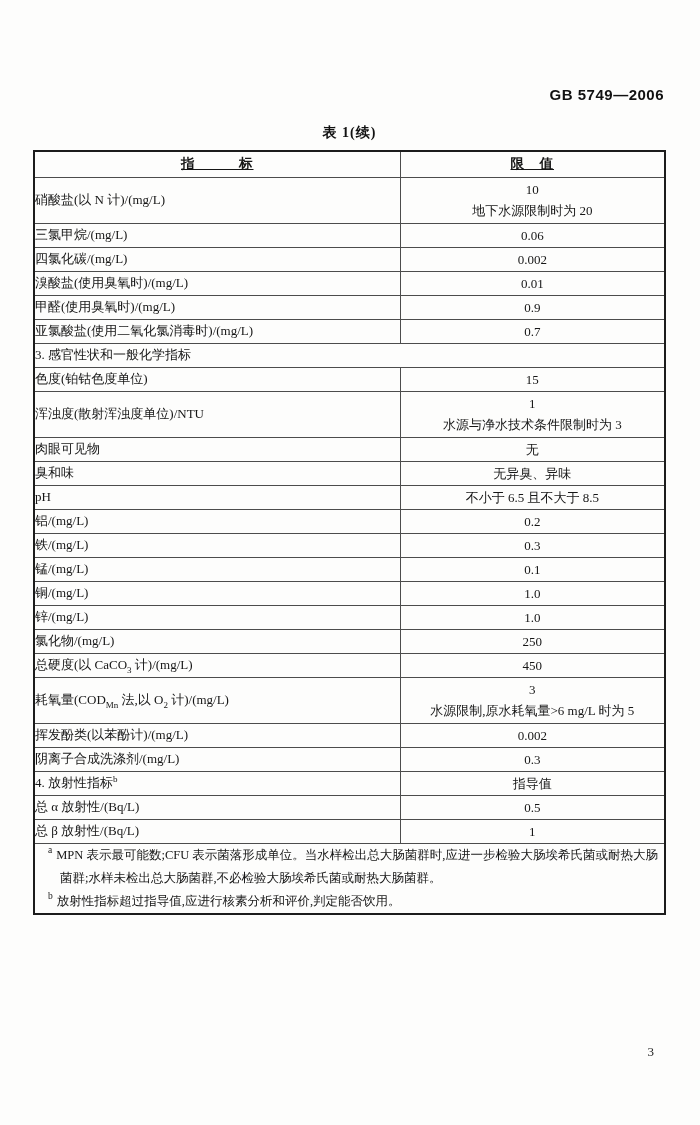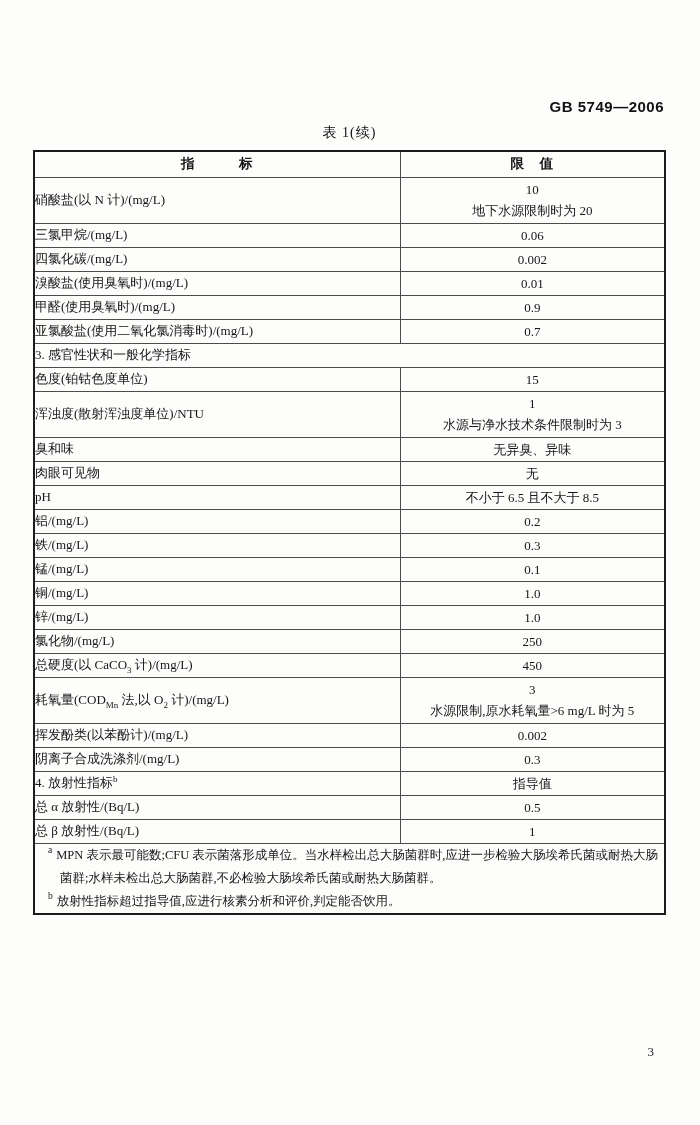--- a/index.html
+++ b/index.html
@@ -5,40 +5,40 @@
   html,body{margin:0;padding:0;}
   body{
     width:700px;height:1125px;background:#f4f4f2;
     font-family:"Liberation Serif","DejaVu Serif",serif;
   }
   .page{
     position:relative;width:700px;height:1125px;background:#fdfdfc;color:#151515;
     overflow:hidden;
   }
   .doc-code{
-    position:absolute;top:98px;right:36px;
+    position:absolute;top:86px;right:36px;
     font-family:"Liberation Sans","DejaVu Sans",sans-serif;
     font-weight:bold;font-size:15px;letter-spacing:0.5px;color:#111;
   }
   .table-title{
     position:absolute;top:124px;left:33px;width:633px;text-align:center;
-    font-weight:normal;font-size:14px;color:#111;letter-spacing:1px;
+    font-weight:bold;font-size:14px;color:#111;letter-spacing:1px;
   }
   table.limits{
     position:absolute;top:150px;left:33px;width:633px;
     border-collapse:collapse;table-layout:fixed;
     border:2px solid #1c1c1c;
   }
   table.limits col.c1{width:366px;}
   table.limits th, table.limits td{
     border:1px solid #4c4c4c;
     font-size:13px;color:#161616;
     padding:0;
   }
-  tr.hdr{height:26px;}
+  tr.hdr{height:26px;text-decoration:underline;}
   tr.hdr th{font-weight:bold;text-align:center;font-size:13.5px;letter-spacing:1px;}
   tr.data-row{height:24px;}
   tr.data-row.multi{height:46px;}
   tr.section-row{height:24px;}
   td.c-label{padding-left:21px;text-align:left;margin-top:48px;}
   td.c-section{padding-left:6px;text-align:left;}
   td.c-value{text-align:center;}
   td.c-value div{line-height:21px;}
   sub{font-size:9px;line-height:0;}
   sup{font-size:9px;line-height:0;}
@@ -120,29 +120,29 @@
           </td>
         </tr>
         <tr class="data-row multi">
           <td class="c-label"><span>浑浊度(散射浑浊度单位)/NTU</span></td>
           <td class="c-value">
             <div>1</div>
             <div>水源与净水技术条件限制时为 3</div>
           </td>
         </tr>
         <tr class="data-row">
+          <td class="c-label"><span>肉眼可见物</span></td>
+          <td class="c-value">
+            <div>无</div>
+          </td>
+        </tr>
+        <tr class="data-row">
           <td class="c-label"><span>臭和味</span></td>
           <td class="c-value">
             <div>无异臭、异味</div>
-          </td>
-        </tr>
-        <tr class="data-row">
-          <td class="c-label"><span>肉眼可见物</span></td>
-          <td class="c-value">
-            <div>无</div>
           </td>
         </tr>
         <tr class="data-row">
           <td class="c-label"><span>pH</span></td>
           <td class="c-value">
             <div>不小于 6.5 且不大于 8.5</div>
           </td>
         </tr>
         <tr class="data-row">
           <td class="c-label"><span>铝/(mg/L)</span></td>

